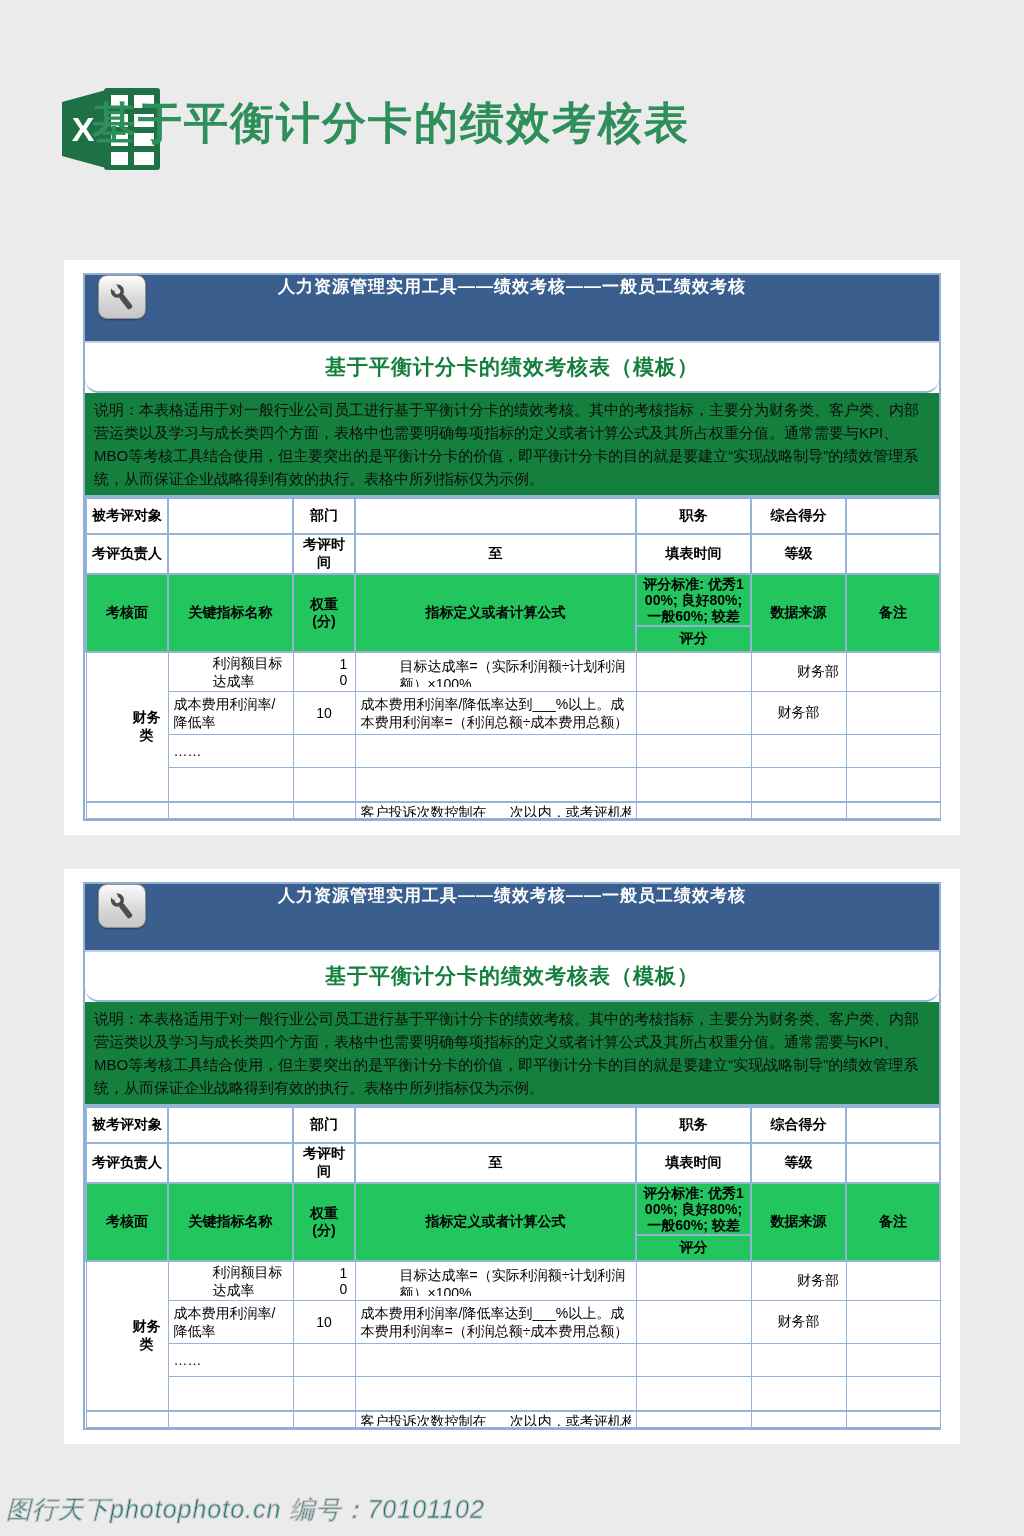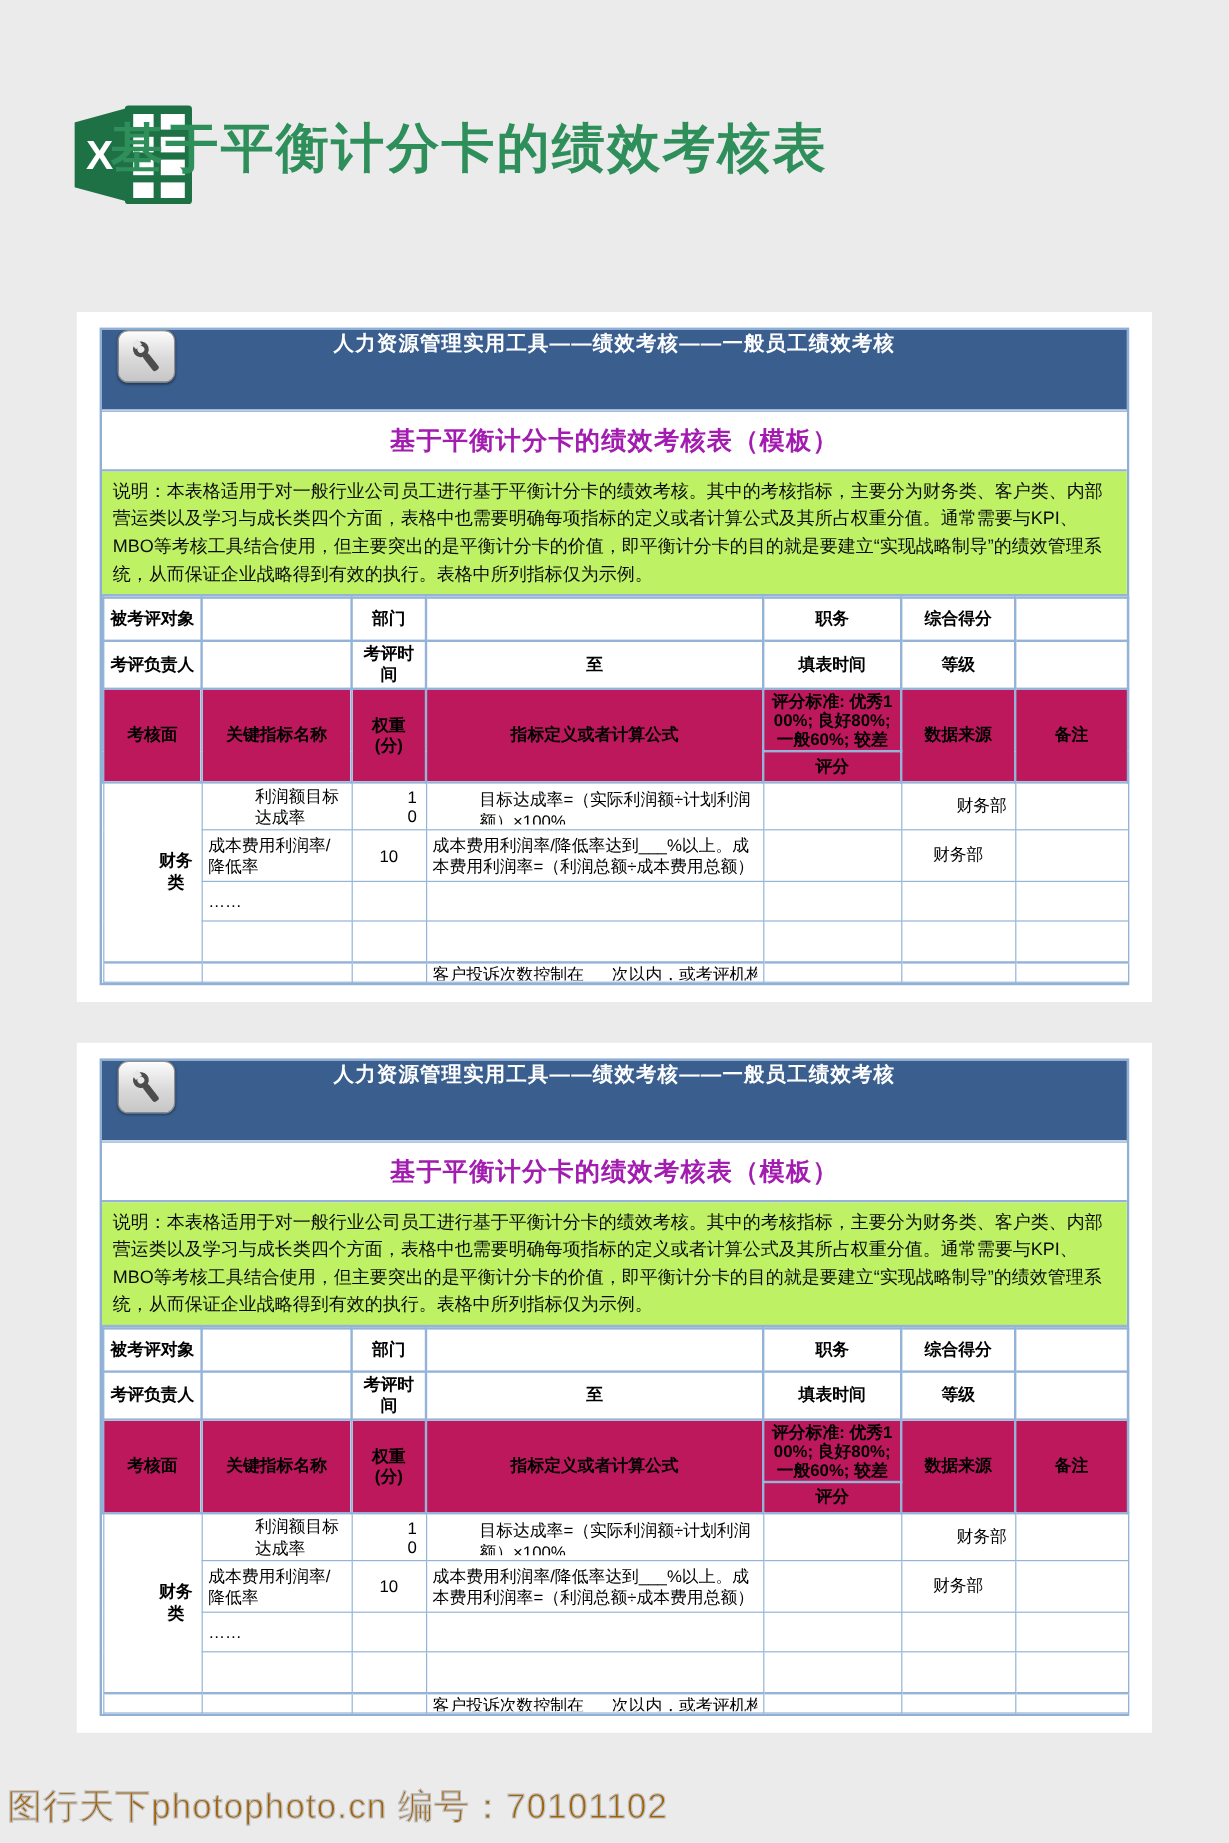--- a/index.html
+++ b/index.html
@@ -23,50 +23,50 @@
     display:flex;align-items:flex-start;}
   .bar-title{position:absolute;left:0;right:0;text-align:center;color:#ffffff;
     font-weight:bold;font-size:17px;letter-spacing:1px;}
   .wrench-btn{position:relative;z-index:1;width:46px;height:42px;margin-left:13px;border-radius:9px;
     background:linear-gradient(#fcfcfc,#d9d9d9 55%,#c6c6c6);border:1px solid #8f8f8f;
     box-shadow:inset 0 1px 0 #ffffff,0 1px 2px rgba(0,0,0,.35);
     display:flex;align-items:center;justify-content:center;}
 
   .trow{height:48px;background:#ffffff;border-bottom:2px solid #95b3d7;
     display:flex;align-items:center;justify-content:center;
-    color:#a21caf;font-weight:bold;font-size:21px;letter-spacing:1px;}
-
-  .desc{background:#bef264;border-bottom:2px solid #95b3d7;padding:5px 9px;
+    color:#15803d;font-weight:bold;font-size:21px;letter-spacing:1px;border-radius:14px;}
+
+  .desc{background:#15803d;border-bottom:2px solid #95b3d7;padding:5px 9px;
     font-size:15px;line-height:23px;color:#0c0c0c;height:92px;overflow:hidden;}
 
   
   table.grid{width:100%;border-collapse:collapse;table-layout:fixed;background:#fff;}
   table.grid td{border:1px solid #95b3d7;font-size:14px;padding:1px 5px;overflow:hidden;
     vertical-align:middle;word-break:break-all;}
   tr.info td{border-width:2px;height:32px;}
   td.lbl{font-weight:bold;text-align:center;padding:1px 2px;}
-  tr.hdr td{border-width:2px;background:#be185d;font-weight:bold;text-align:center;}
+  tr.hdr td{border-width:2px;background:#22c55e;font-weight:bold;text-align:center;}
   td.crit{font-size:12.5px;line-height:16px;height:44px;padding:2px 6px;}
   tr.hdr2 td{height:22px;}
   td.weight-hd{white-space:pre-line;line-height:17px;}
   td.cat{font-weight:bold;font-size:15px;text-align:center;border-width:2px;}
   td.name{text-align:left;line-height:18px;}
   td.num,td.src{text-align:center;}
   td.formula{vertical-align:top;line-height:18px;padding:1px 5px;margin-left:41px;}
   tr.dr1 td{height:32px;padding-left:44px;}
   tr.dr2 td{height:40px;}
   tr.dr3 td{height:30px;}
   tr.blankrow td{height:31px;}
   tr.partial td{height:13px;border-top:2px solid #95b3d7;vertical-align:top;}
   .fclip1{height:30px;overflow:hidden;}
   .pclip{height:13px;overflow:hidden;line-height:17px;white-space:nowrap;}
 
   
-  .watermark{position:absolute;left:6px;bottom:10px;font-size:29px;letter-spacing:1px;
-    color:#a16207;-webkit-text-stroke:1px #bfbfbf;}
+  .watermark{position:absolute;left:6px;bottom:10px;font-size:25px;letter-spacing:1px;
+    color:#0f766e;font-style:italic;-webkit-text-stroke:1px #bfbfbf;}
 </style>
 </head>
 <body>
 
 <header class="page-header">
   <div class="logo">
     <svg viewBox="0 0 100 86" width="100" height="86">
       <rect x="42" y="2" width="56" height="82" rx="3" fill="#1e7145"></rect>
       <g fill="#ffffff">
         <rect x="49" y="9" width="17" height="13"></rect>

